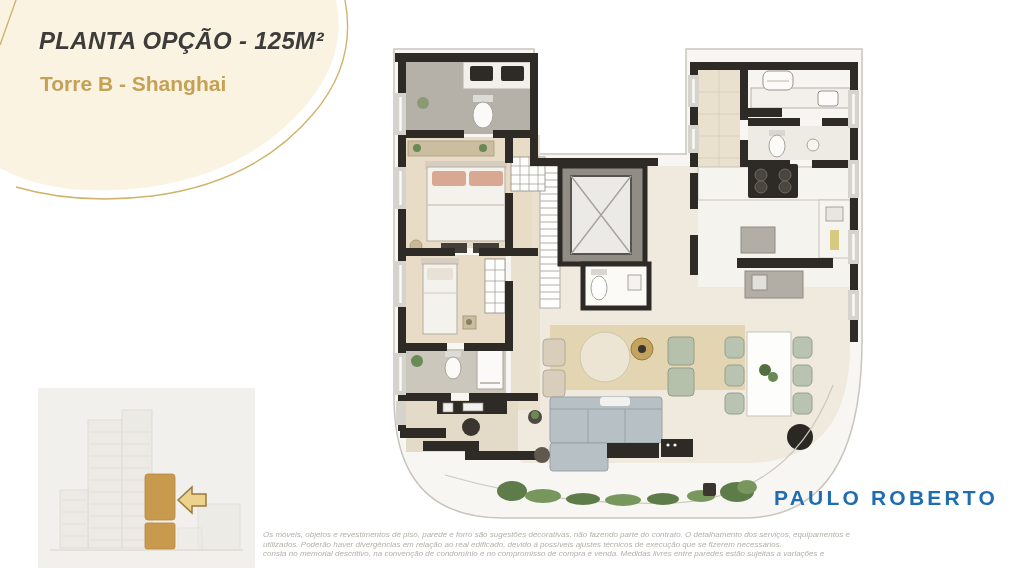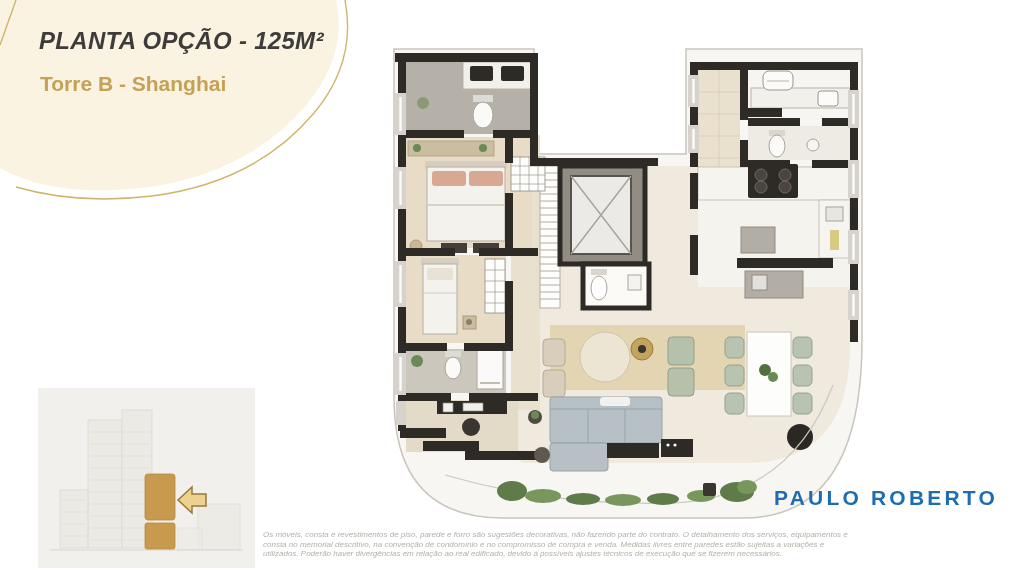--- a/index.html
+++ b/index.html
@@ -313,22 +313,22 @@
           <ellipse cx="316" cy="451" rx="14" ry="6" fill="#78975d"></ellipse>
           <ellipse cx="352" cy="447" rx="17" ry="10" fill="#5d7c4a"></ellipse>
           <ellipse cx="362" cy="442" rx="10" ry="7" fill="#78975d"></ellipse>
         </g>
         <rect x="318" y="438" width="13" height="13" rx="2" fill="#3a362f"></rect>
       </g>
     </svg>
   </div>
 
   <div class="disclaimer">
-    <div>Os móveis, consta e revestimentos de piso, parede e forro são sugestões decorativas, não fazendo parte do contrato. O detalhamento dos serviços, equipamentos e</div>
+    <div>Os móveis, objetos e revestimentos de piso, parede e forro são sugestões decorativas, não fazendo parte do contrato. O detalhamento dos serviços, equipamentos e</div>
+    <div>utilizados. Poderão haver divergências em relação ao real edificado, devido à possíveis ajustes técnicos de execução que se fizerem necessários.</div>
     <div>consta no memorial descritivo, na convenção de condomínio e no compromisso de compra e venda. Medidas livres entre paredes estão sujeitas a variações e</div>
-    <div>utilizados. Poderão haver divergências em relação ao real edificado, devido à possíveis ajustes técnicos de execução que se fizerem necessários.</div>
   </div>
 
   <div class="logo">
     <div class="logo-top">PAULO ROBERTO</div>
   </div>
 
 </div>
 
 </body></html>

